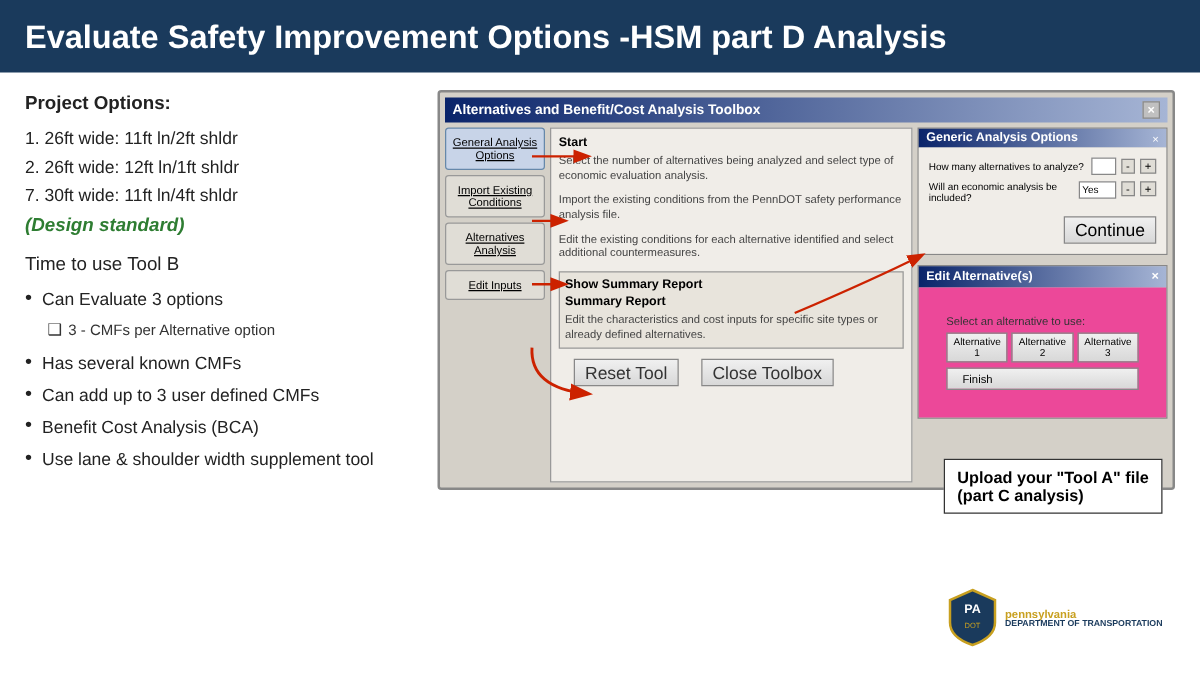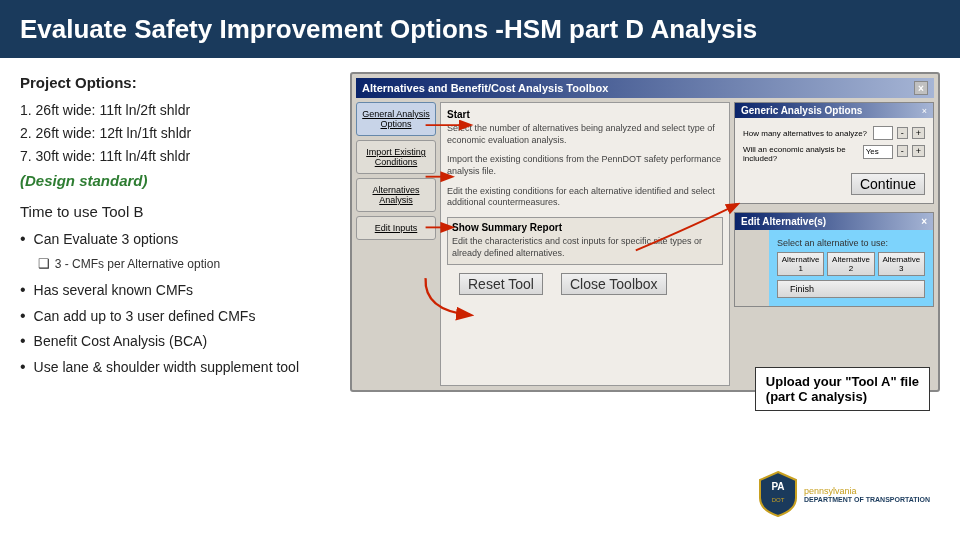--- a/index.html
+++ b/index.html
@@ -224,23 +224,22 @@
       background: linear-gradient(to right, #0a246a, #a6b5d5);
       color: white;
       font-size: 10px;
       font-weight: bold;
       padding: 3px 6px;
       display: flex;
       justify-content: space-between;
     }
 
     .dialog-edit-body {
-      padding: 8px;
-      background: #7dd3fc;
-      margin-left: 34px;
+      padding: 22px;
+      background: #ec4899;
     }
 
     .edit-label {
       font-size: 9px;
       color: #333;
       margin-bottom: 4px;
     }
 
     .alt-buttons-row {
       display: flex;
@@ -376,20 +375,21 @@
             <div class="dialog-text">Import the existing conditions from the PennDOT safety performance analysis file.</div>
           </div>
 
           <div class="dialog-section">
             <div class="dialog-text">Edit the existing conditions for each alternative identified and select additional countermeasures.</div>
           </div>
 
           <div class="dialog-section summary-report-box">
             <div class="dialog-section-title">Show Summary Report</div>
 
+            <div class="dialog-section-title">Summary Report</div>
             <div class="dialog-text">Edit the characteristics and cost inputs for specific site types or already defined alternatives.</div>
           </div>
 
           <div style="display:flex; gap:6px; margin-top:4px;">
             <div class="dialog-btn">Reset Tool</div>
             <div class="dialog-btn">Close Toolbox</div>
           </div>
         </div>
 
         <div style="width:200px; position:relative; top:0; right:0;">
@@ -443,21 +443,21 @@
     </div>
 
     <div class="padot-logo">
 
       <svg class="pa-shield" viewBox="0 0 40 48" xmlns="http://www.w3.org/2000/svg">
         <path d="M20 2 L38 10 L38 28 Q38 40 20 46 Q2 40 2 28 L2 10 Z" fill="#1a3a5c" stroke="#c8a020" stroke-width="2"></path>
         <text x="20" y="20" text-anchor="middle" fill="white" font-size="10" font-weight="bold">PA</text>
         <text x="20" y="32" text-anchor="middle" fill="#c8a020" font-size="6">DOT</text>
       </svg>
       <div>
-        <div style="font-size:9px;font-weight:normal;color:#c8a020;">pennsylvania</div>
+        <div style="font-size:9px;font-weight:bold;color:#c8a020;">pennsylvania</div>
         <div style="font-size:7px;color:#1a3a5c;font-weight:bold;">DEPARTMENT OF TRANSPORTATION</div>
       </div>
     </div>
 
     <svg style="position:absolute;top:0;left:0;width:100%;height:320px;pointer-events:none;" viewBox="0 0 640 320" xmlns="http://www.w3.org/2000/svg">
 
       <path d="M 82 44 Q 120 44 130 44" stroke="#cc2200" stroke-width="2" fill="none" marker-end="url(#arr)"></path>
 
       <path d="M 82 100 Q 100 100 110 100" stroke="#cc2200" stroke-width="2" fill="none" marker-end="url(#arr)"></path>
 

